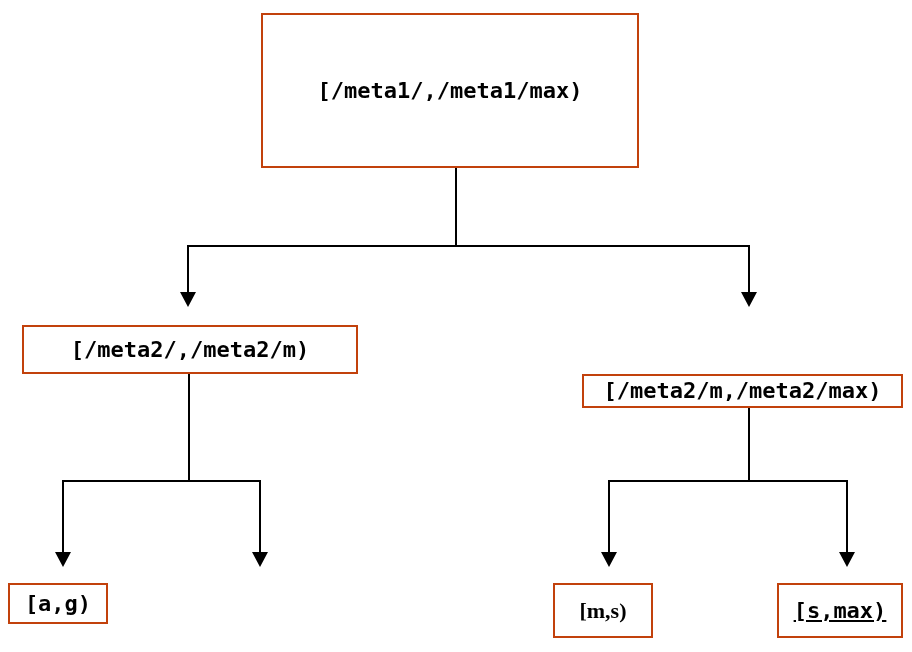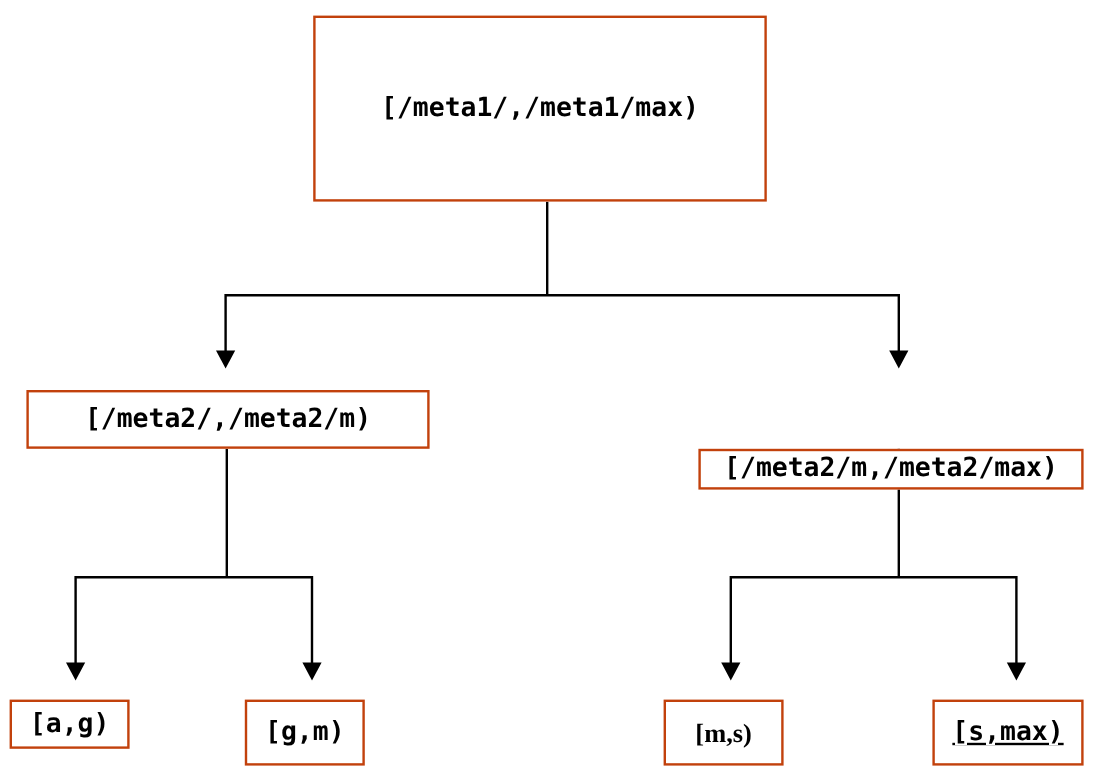--- a/index.html
+++ b/index.html
@@ -78,23 +78,20 @@
   </div>
 
   <div class="node node-l2-right">
     <span>[/meta2/m,/meta2/max)</span>
   </div>
 
   <div class="node node-leaf-ag">
     <span>[a,g)</span>
   </div>
 
-  <div class="node node-leaf-gm">
-    <span>[g,m)</span>
-  </div>
 
   <div class="node node-leaf-ms">
     <span>[m,s)</span>
   </div>
 
   <div class="node node-leaf-smax">
     <span>[s,max)</span>
   </div>
 
 </div>

